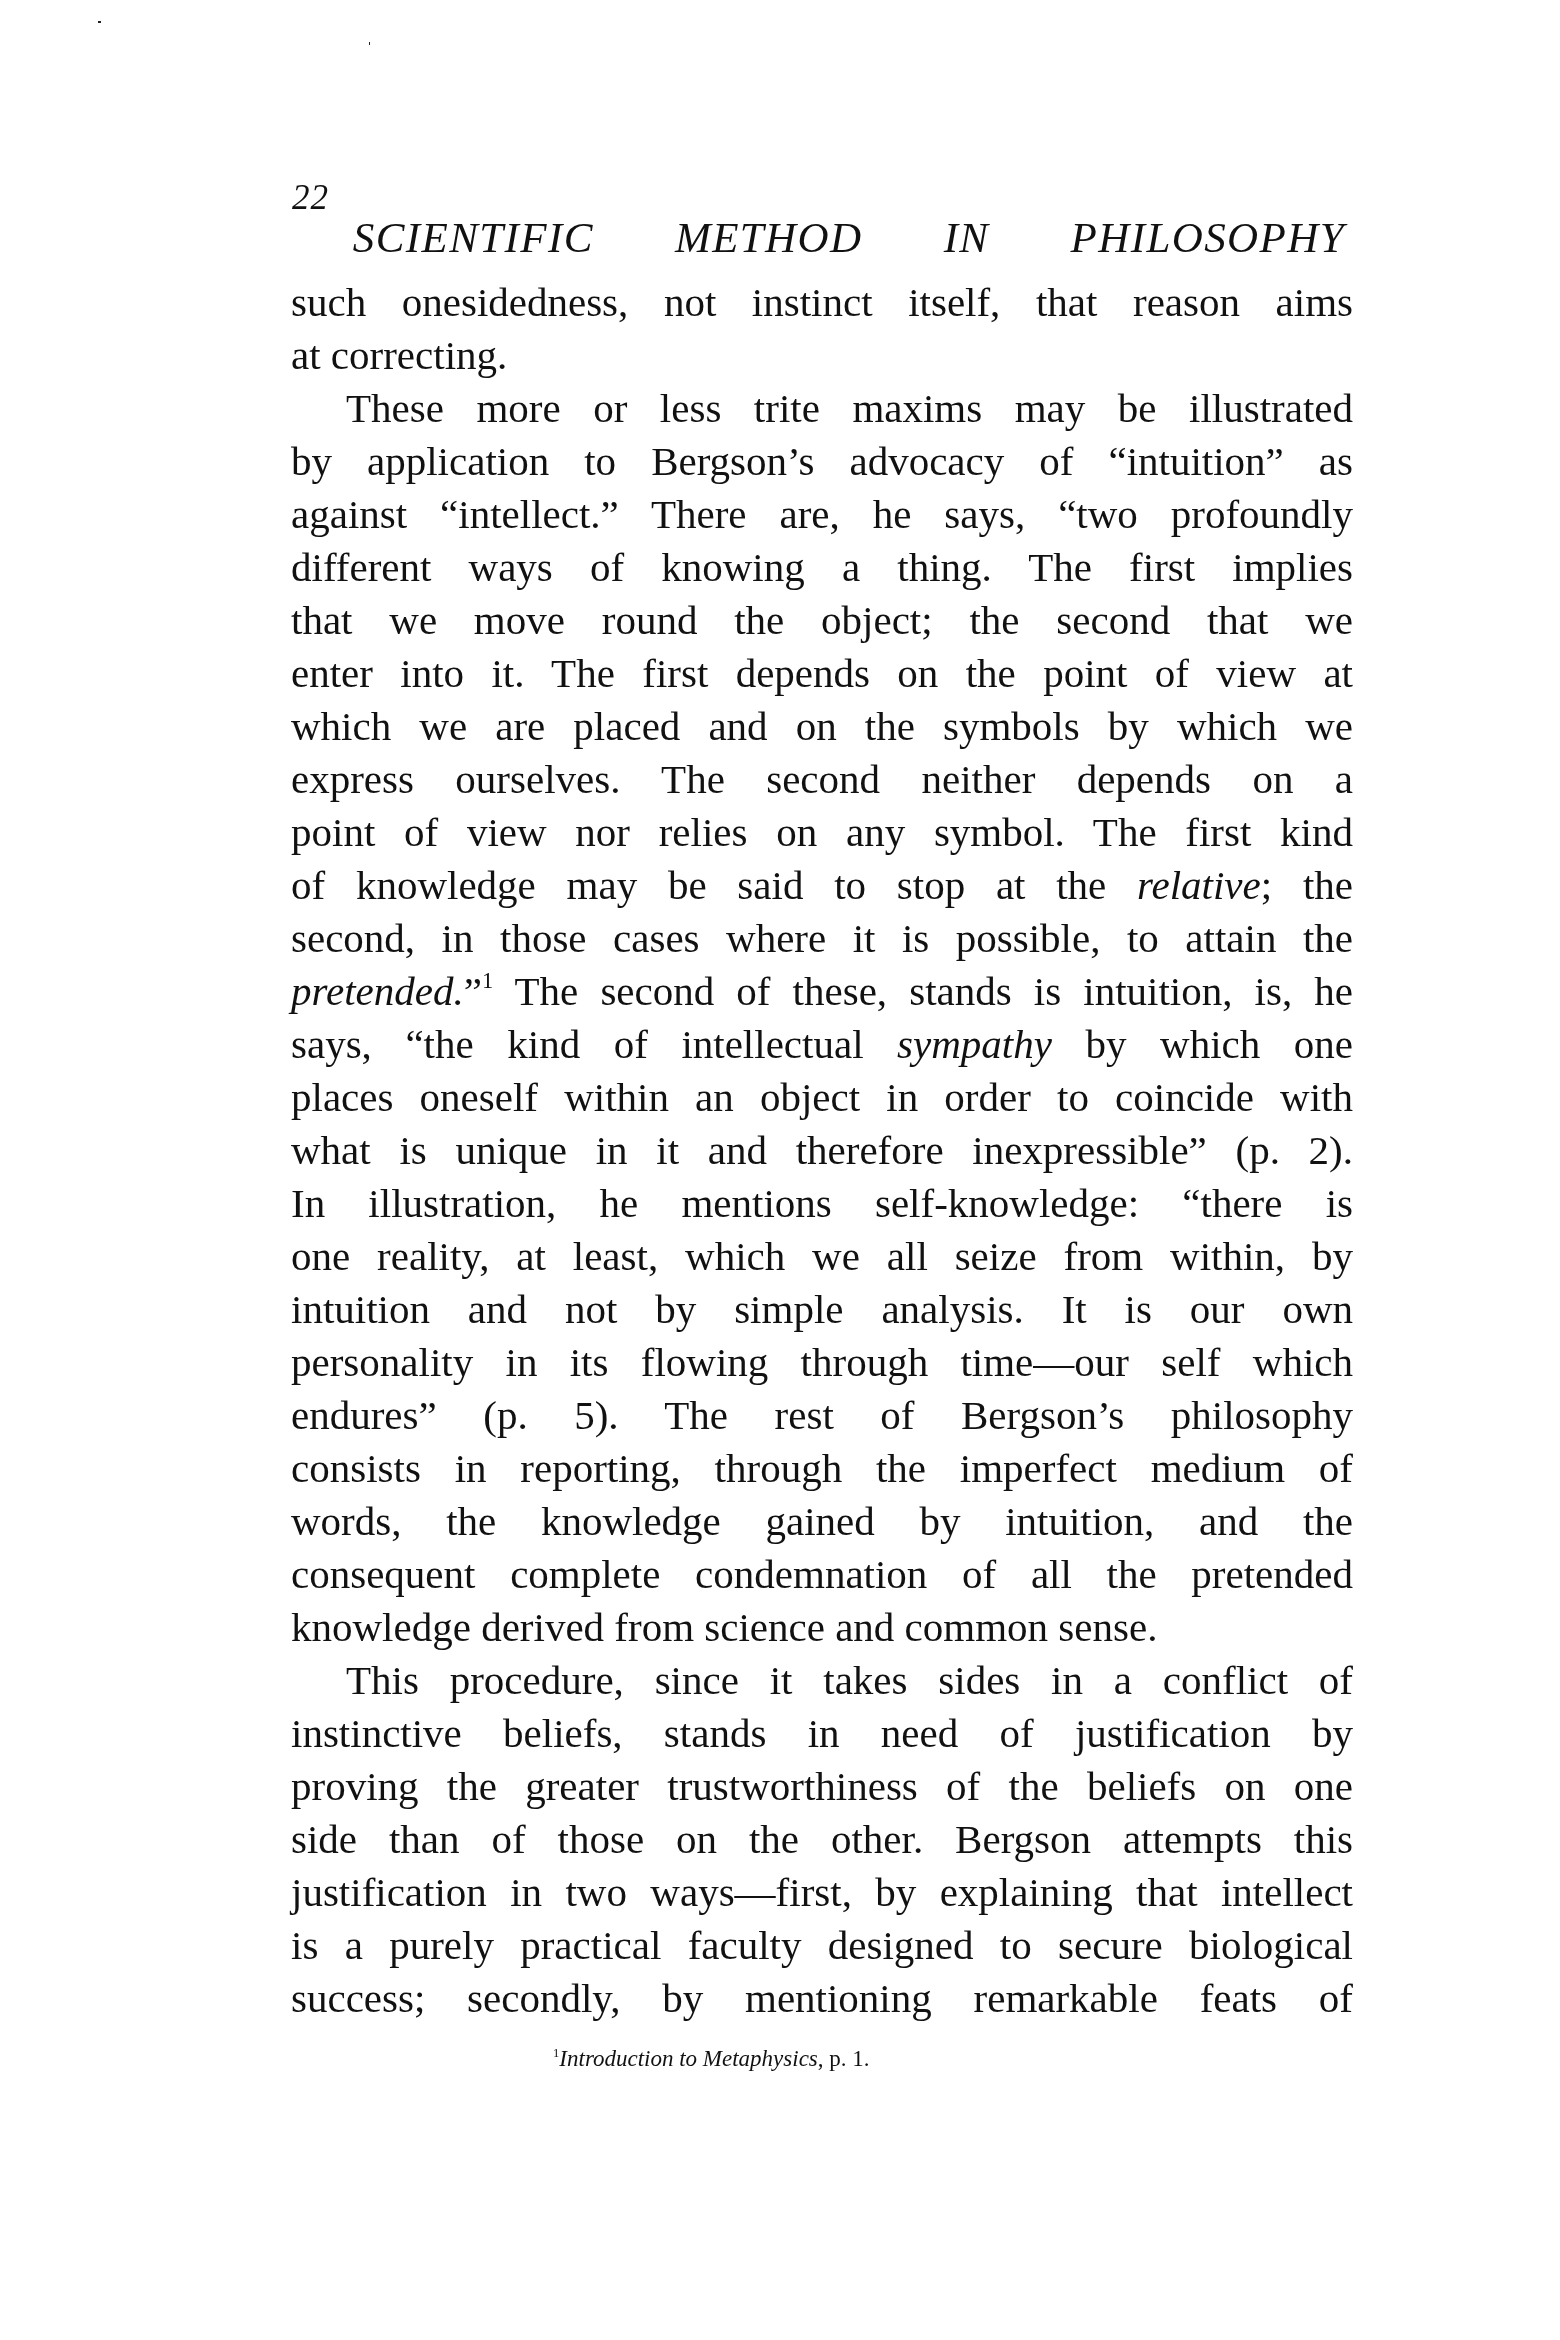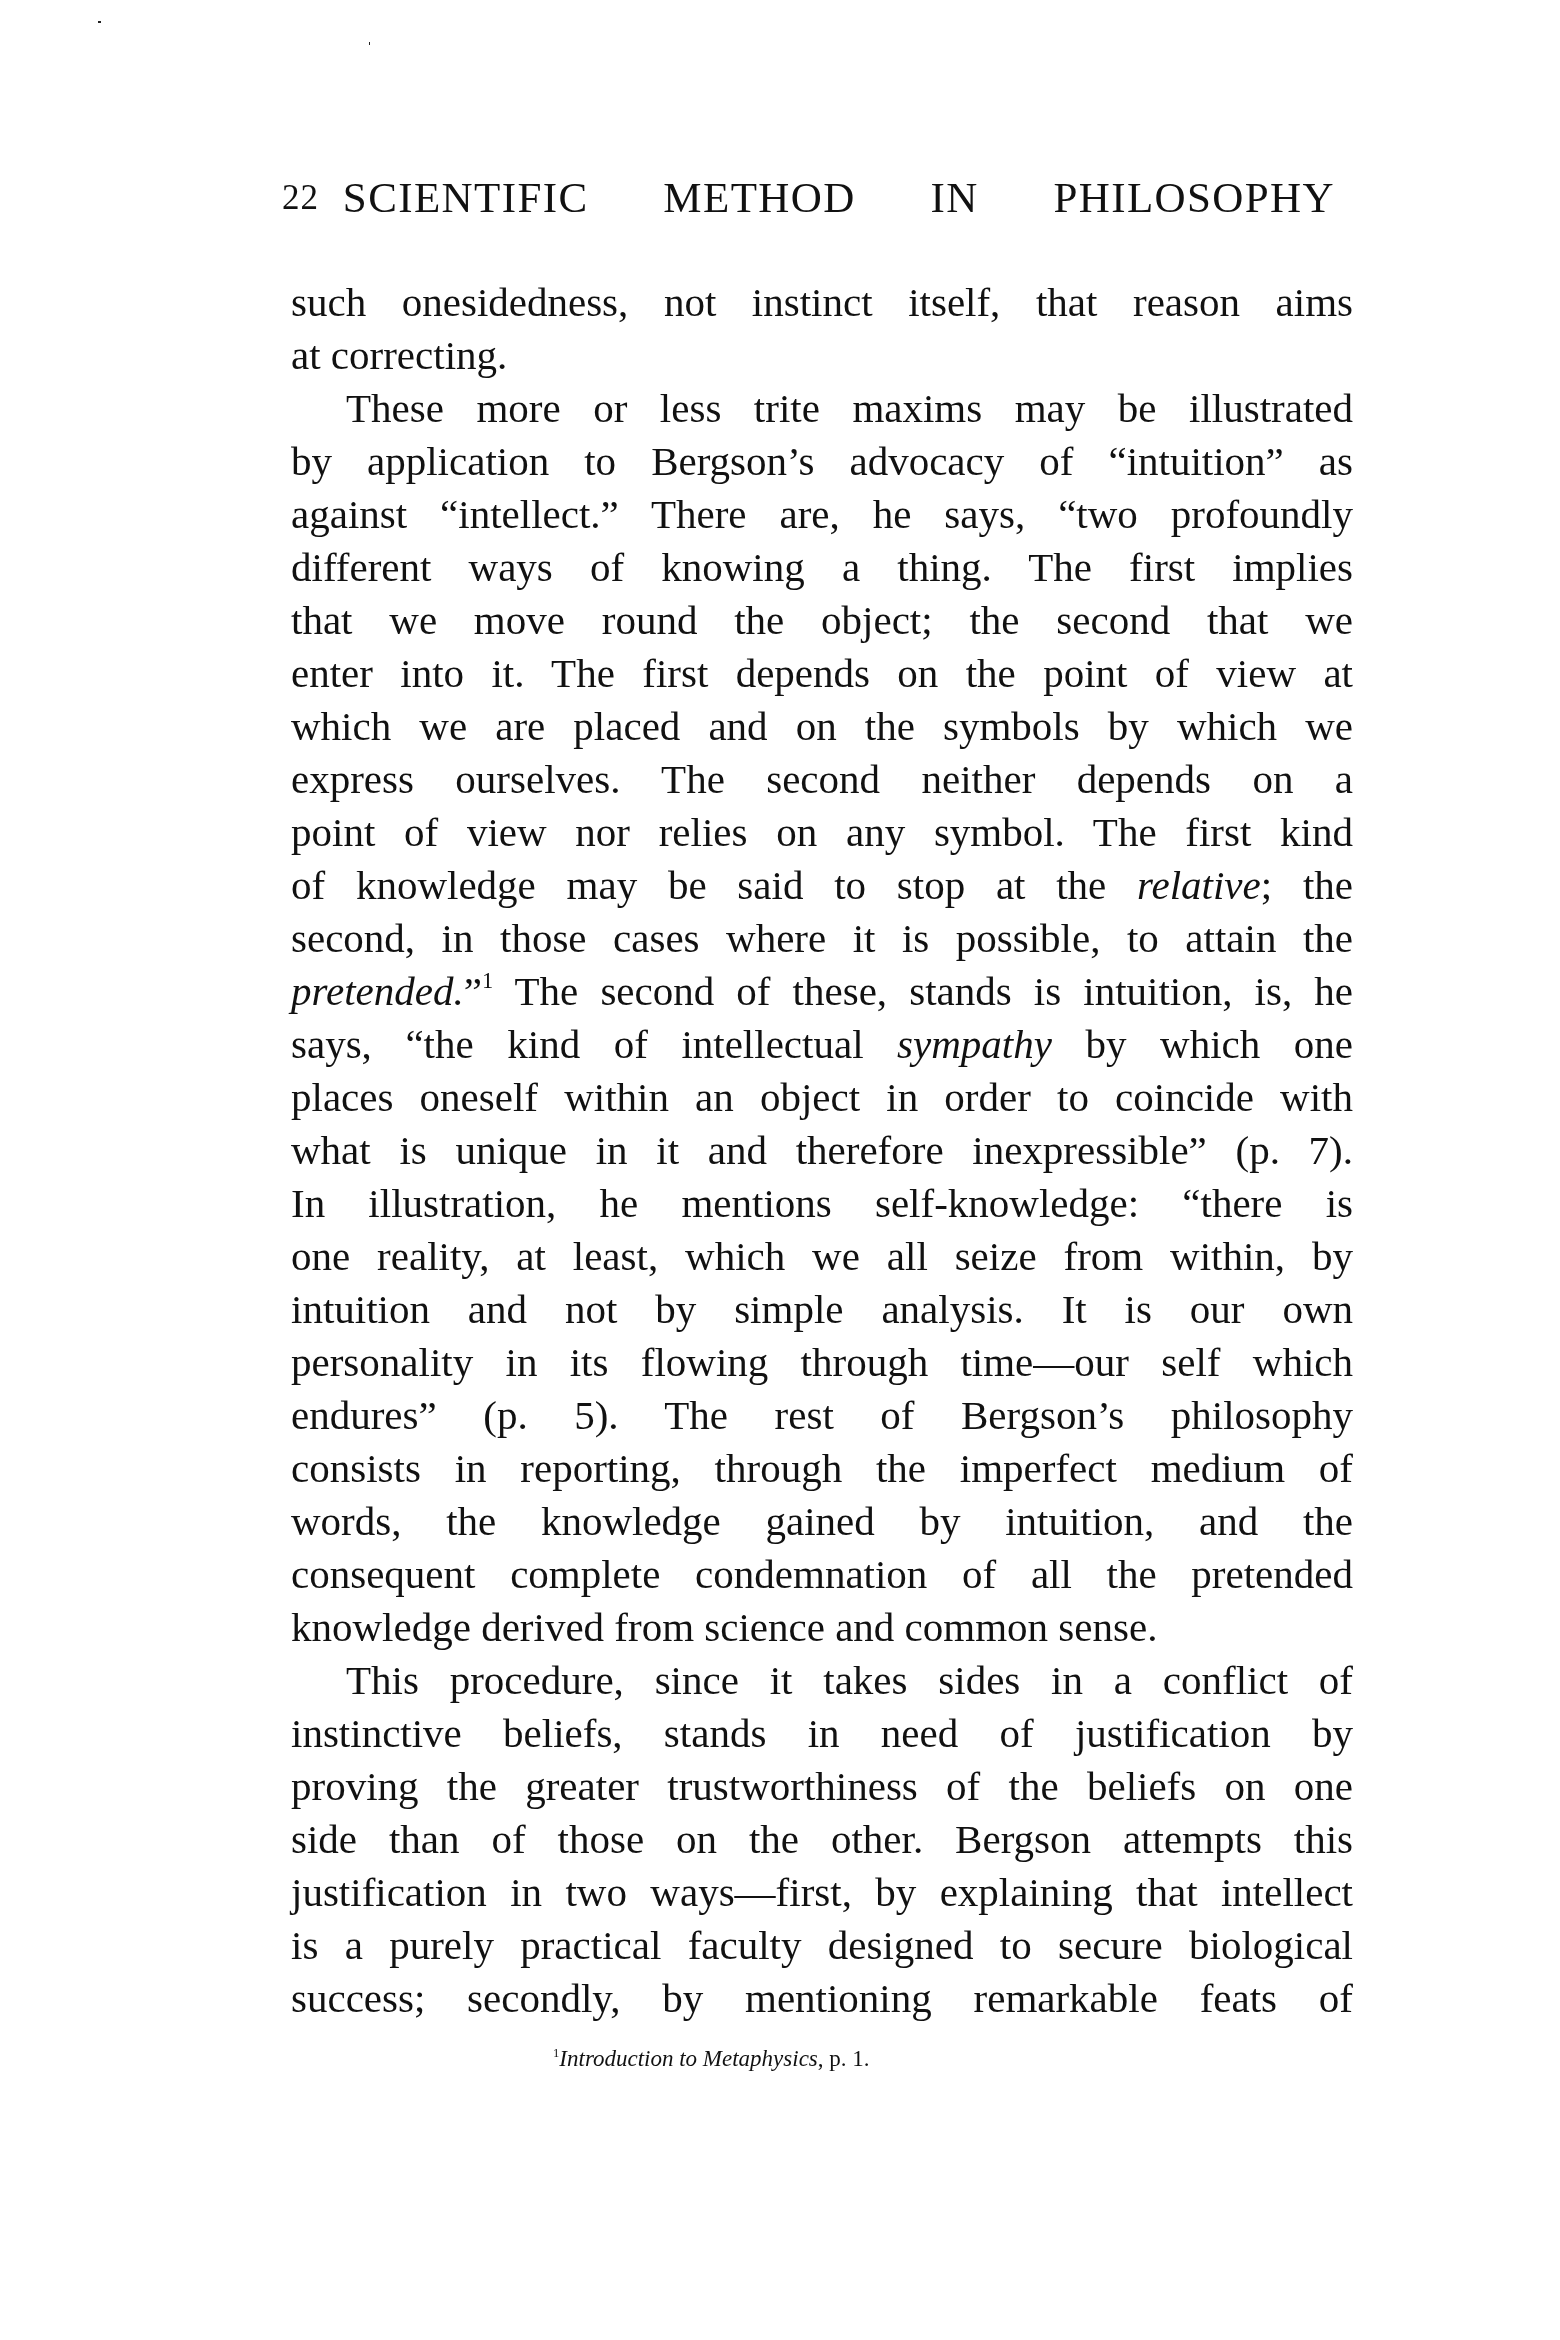--- a/index.html
+++ b/index.html
@@ -14,29 +14,30 @@
     overflow: hidden;
     color: #111111;
     font-family: "Liberation Serif", "DejaVu Serif", serif;
   }
   .speck {
     position: absolute;
     background: #222;
   }
   .page-header {
     position: absolute;
-    left: 282px;
+    left: 292px;
     top: 170px;
     width: 1053px;
     height: 55px;
     font-size: 43px;
     line-height: 55px;
     white-space: nowrap;
     display: flex;
-    align-items: flex-end;
+    align-items: flex-start;
+    font-style: italic;
   }
   .page-number {
     font-size: 35px;
     margin-right: 24px;
     letter-spacing: 0.9px;
   }
   .running-title {
     flex: 1;
     text-align: justify;
     text-align-last: justify;
@@ -107,21 +108,21 @@
     <span class="line"><span>that we move round the object; the second that we</span></span>
     <span class="line"><span>enter into it.  The first depends on the point of view at</span></span>
     <span class="line"><span>which we are placed and on the symbols by which we</span></span>
     <span class="line"><span>express ourselves.  The second neither depends on a</span></span>
     <span class="line"><span>point of view nor relies on any symbol.  The first kind</span></span>
     <span class="line"><span>of knowledge may be said to stop at the </span><i>relative</i><span>; the</span></span>
     <span class="line"><span>second, in those cases where it is possible, to attain the</span></span>
     <span class="line"><i>pretended.</i><span>”</span><sup>1</sup><span>  The second of these, stands is intuition, is, he</span></span>
     <span class="line"><span>says, “the kind of intellectual </span><i>sympathy</i><span> by which one</span></span>
     <span class="line"><span>places oneself within an object in order to coincide with</span></span>
-    <span class="line"><span>what is unique in it and therefore inexpressible” (p. 7).</span></span>
+    <span class="line"><span>what is unique in it and therefore inexpressible” (p. 2).</span></span>
     <span class="line"><span>In illustration, he mentions self-knowledge: “there is</span></span>
     <span class="line"><span>one reality, at least, which we all seize from within, by</span></span>
     <span class="line"><span>intuition and not by simple analysis.  It is our own</span></span>
     <span class="line"><span>personality in its flowing through time—our self which</span></span>
     <span class="line"><span>endures” (p. 5).  The rest of Bergson’s philosophy</span></span>
     <span class="line"><span>consists in reporting, through the imperfect medium of</span></span>
     <span class="line"><span>words, the knowledge gained by intuition, and the</span></span>
     <span class="line"><span>consequent complete condemnation of all the pretended</span></span>
     <span class="line last"><span>knowledge derived from science and common sense.</span></span>
     <span class="line indent"><span>This procedure, since it takes sides in a conflict of</span></span>

